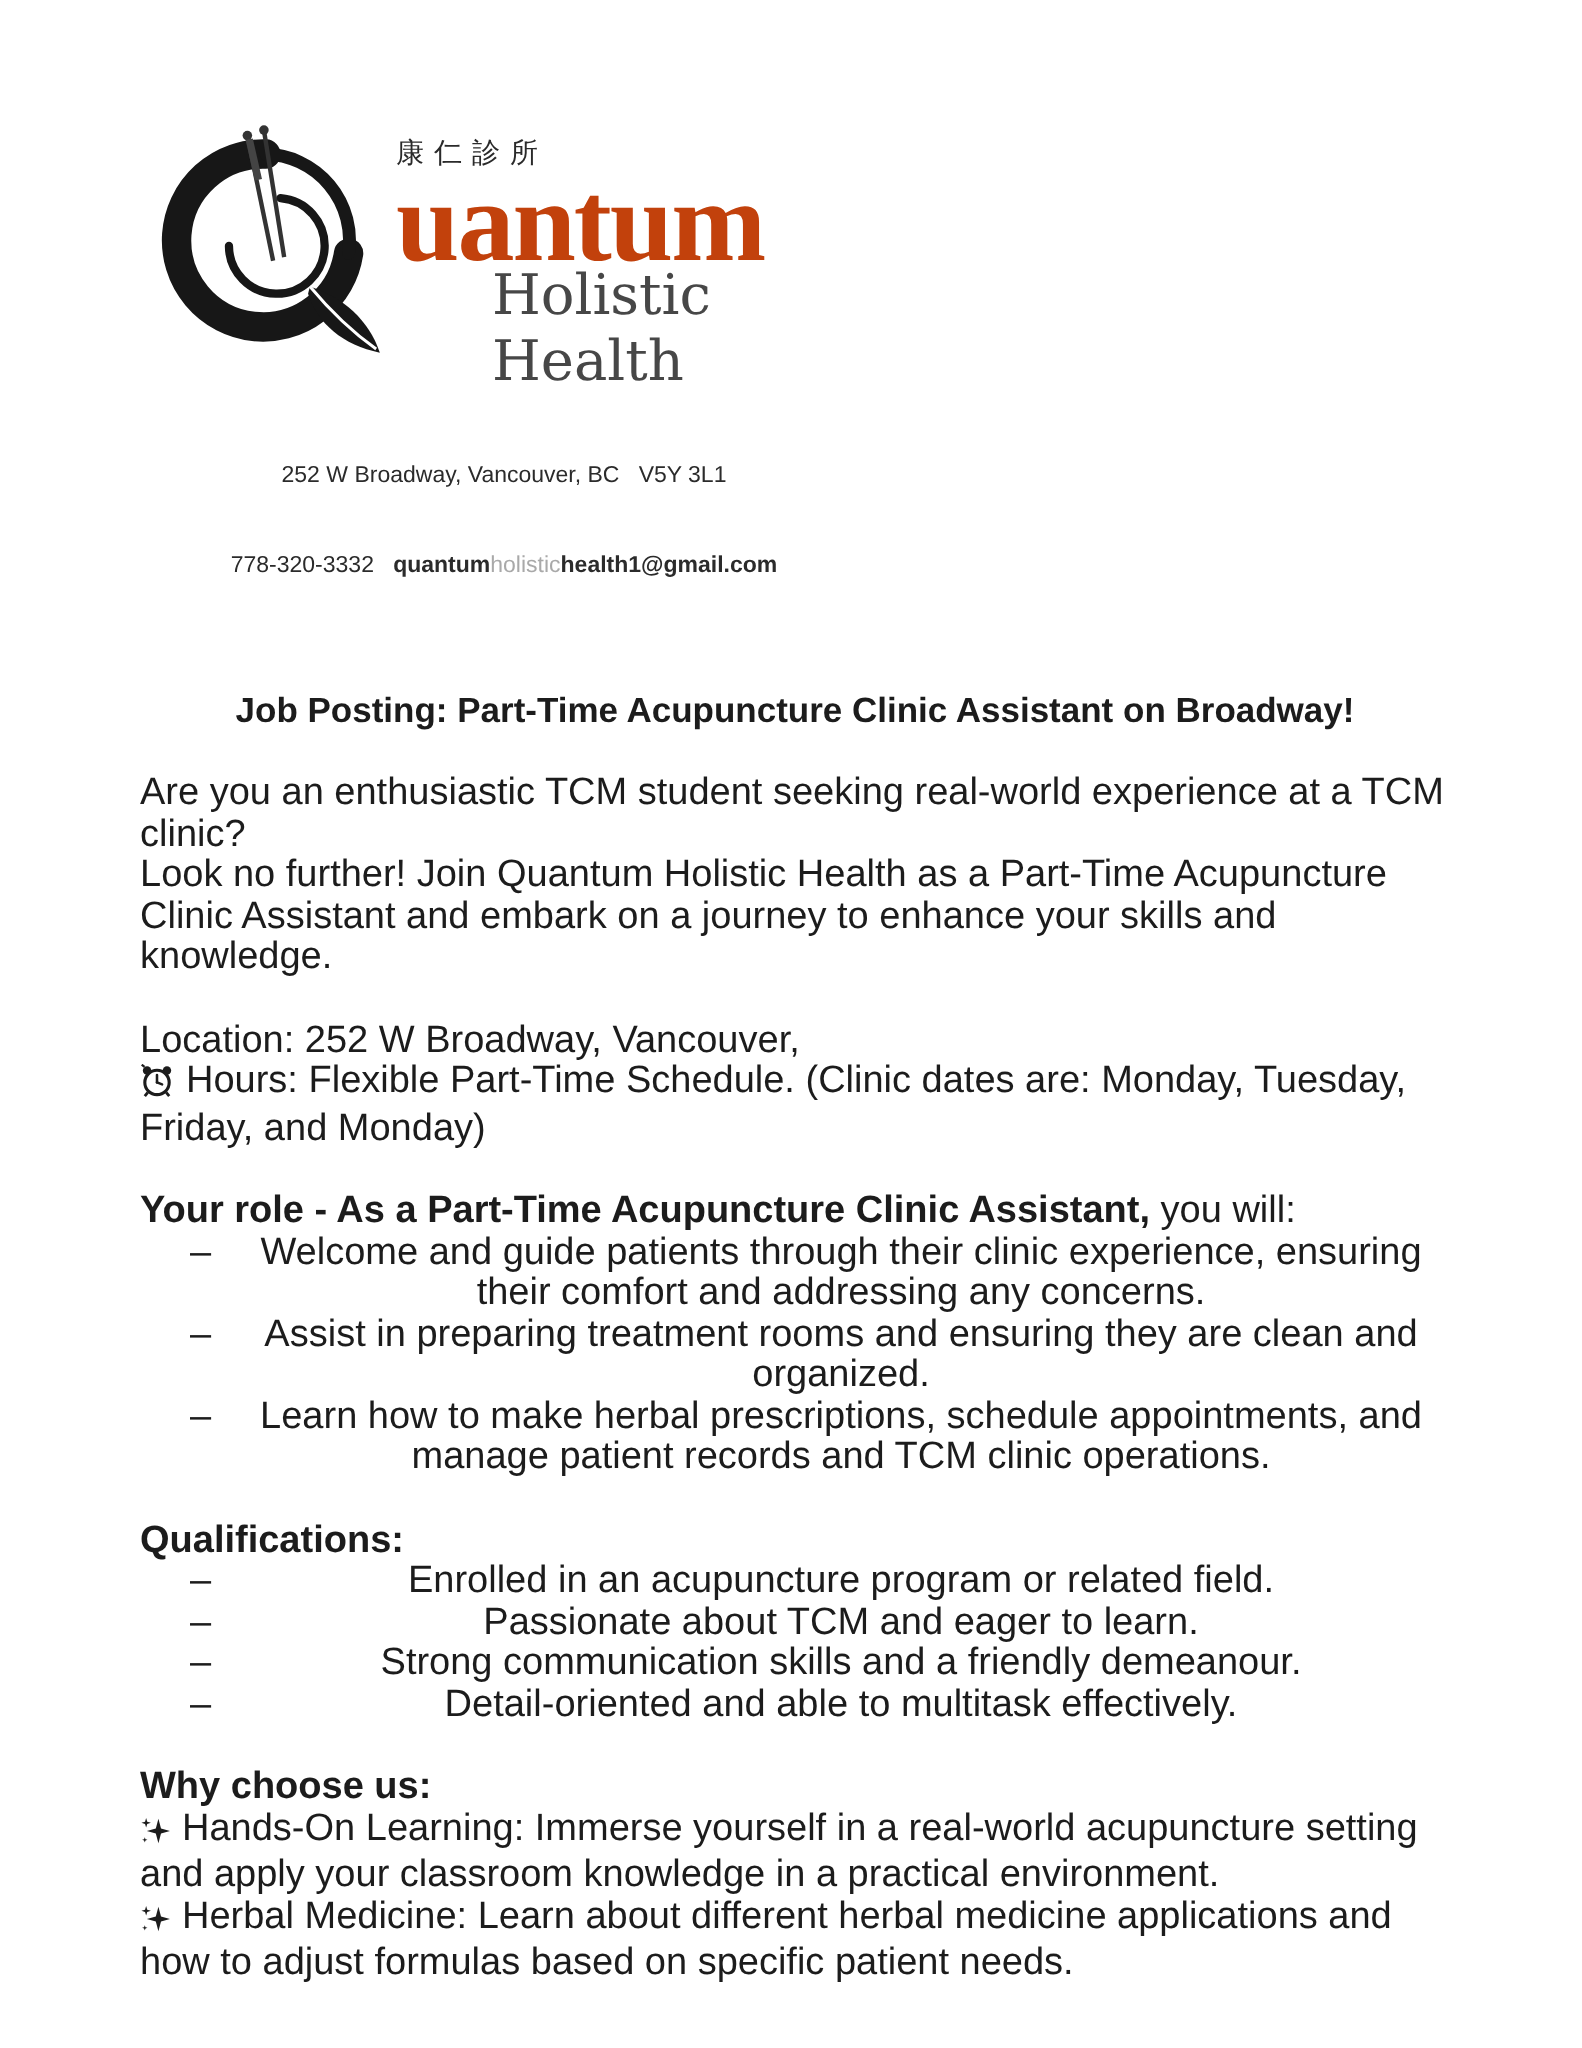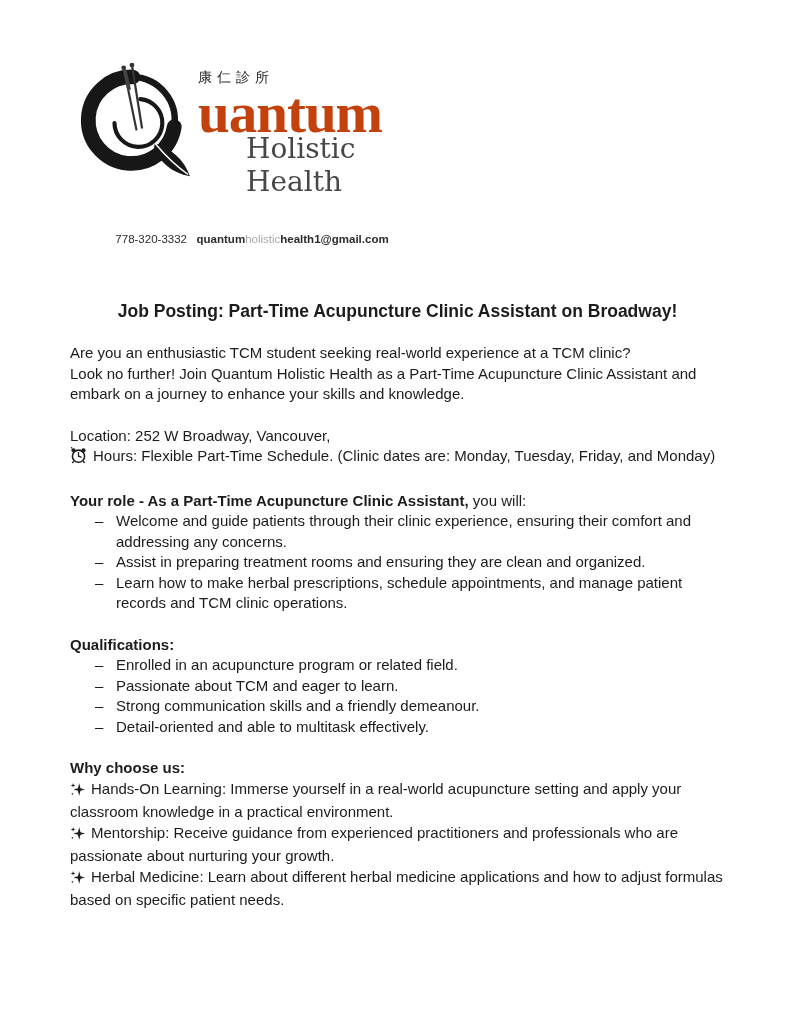--- a/index.html
+++ b/index.html
@@ -57,25 +57,25 @@
 
   
   .doc-title {
     text-align: center;
     font-weight: bold;
     font-size: 17.5px;
     margin-top: 24px;
   }
 
   
-  .bodytext { font-size: 15px; line-height: 20.5px; }
+  .bodytext { font-size: 19px; line-height: 20.5px; }
   .section { margin-top: 21px; }
   .bold { font-weight: bold; }
 
-  ul.dash-list { list-style: none; margin-left: 25px; }
+  ul.dash-list { list-style: none; margin-left: 25px; text-align: center; }
   ul.dash-list li { position: relative; padding-left: 21px; }
   ul.dash-list li::before {
     content: "\2013";
     position: absolute;
     left: 0;
   }
 
   .icon-inline { display: inline-block; vertical-align: -3px; margin-right: 6px; }
   .why-item { margin-top: 0px; }
   .closing {
@@ -109,20 +109,21 @@
           <path d="M88 88 C 98 100, 110 112, 124 122" fill="none" stroke="#ffffff" stroke-width="1.6"></path>
         </svg>
       </span>
       <span class="brand-stack">
         <span class="brand-cn">康仁診所</span>
         <div class="brand-name">uantum</div>
         <div class="brand-tagline">Holistic Health</div>
       </span>
     </div>
     <div class="logo-contact">
+      <div>252 W Broadway, Vancouver, BC   V5Y 3L1</div>
       <div><span>778-320-3332</span><span>   </span><span class="c-strong">quantum</span><span class="c-dim">holistic</span><span class="c-strong">health1@gmail.com</span></div>
     </div>
   </div>
 
   <div class="doc-title">Job Posting: Part-Time Acupuncture Clinic Assistant on Broadway!</div>
 
   <div class="bodytext">
 
     <p class="section">
       <span>Are you an enthusiastic TCM student seeking real-world experience at a TCM clinic?</span><br>
@@ -168,23 +169,18 @@
       <p class="bold">Why choose us:</p>
       <p class="why-item"><span class="icon-inline"><svg width="15" height="15" viewBox="0 0 22 22">
               <path d="M13.5 2 L15.4 9.1 L22 11 L15.4 12.9 L13.5 20 L11.6 12.9 L5 11 L11.6 9.1 Z" fill="#1c1c1c"></path>
               <path d="M4.5 1.5 L5.3 4.2 L8 5 L5.3 5.8 L4.5 8.5 L3.7 5.8 L1 5 L3.7 4.2 Z" fill="#1c1c1c"></path>
               <path d="M3.5 15.5 L4 17 L5.5 17.5 L4 18 L3.5 19.5 L3 18 L1.5 17.5 L3 17 Z" fill="#1c1c1c"></path>
             </svg></span><span>Hands-On Learning: Immerse yourself in a real-world acupuncture setting and apply your classroom knowledge in a practical environment.</span></p>
       <p class="why-item"><span class="icon-inline"><svg width="15" height="15" viewBox="0 0 22 22">
               <path d="M13.5 2 L15.4 9.1 L22 11 L15.4 12.9 L13.5 20 L11.6 12.9 L5 11 L11.6 9.1 Z" fill="#1c1c1c"></path>
               <path d="M4.5 1.5 L5.3 4.2 L8 5 L5.3 5.8 L4.5 8.5 L3.7 5.8 L1 5 L3.7 4.2 Z" fill="#1c1c1c"></path>
               <path d="M3.5 15.5 L4 17 L5.5 17.5 L4 18 L3.5 19.5 L3 18 L1.5 17.5 L3 17 Z" fill="#1c1c1c"></path>
-            </svg></span><span>Mentorship: Receive guidance from experienced practitioners and professionals who are passionate about nurturing your growth.</span></p>
-      <p class="why-item"><span class="icon-inline"><svg width="15" height="15" viewBox="0 0 22 22">
-              <path d="M13.5 2 L15.4 9.1 L22 11 L15.4 12.9 L13.5 20 L11.6 12.9 L5 11 L11.6 9.1 Z" fill="#1c1c1c"></path>
-              <path d="M4.5 1.5 L5.3 4.2 L8 5 L5.3 5.8 L4.5 8.5 L3.7 5.8 L1 5 L3.7 4.2 Z" fill="#1c1c1c"></path>
-              <path d="M3.5 15.5 L4 17 L5.5 17.5 L4 18 L3.5 19.5 L3 18 L1.5 17.5 L3 17 Z" fill="#1c1c1c"></path>
             </svg></span><span>Herbal Medicine: Learn about different herbal medicine applications and how to adjust formulas based on specific patient needs.</span></p>
     </div>
 
 
   </div>
 </div>
 
 </body></html>

